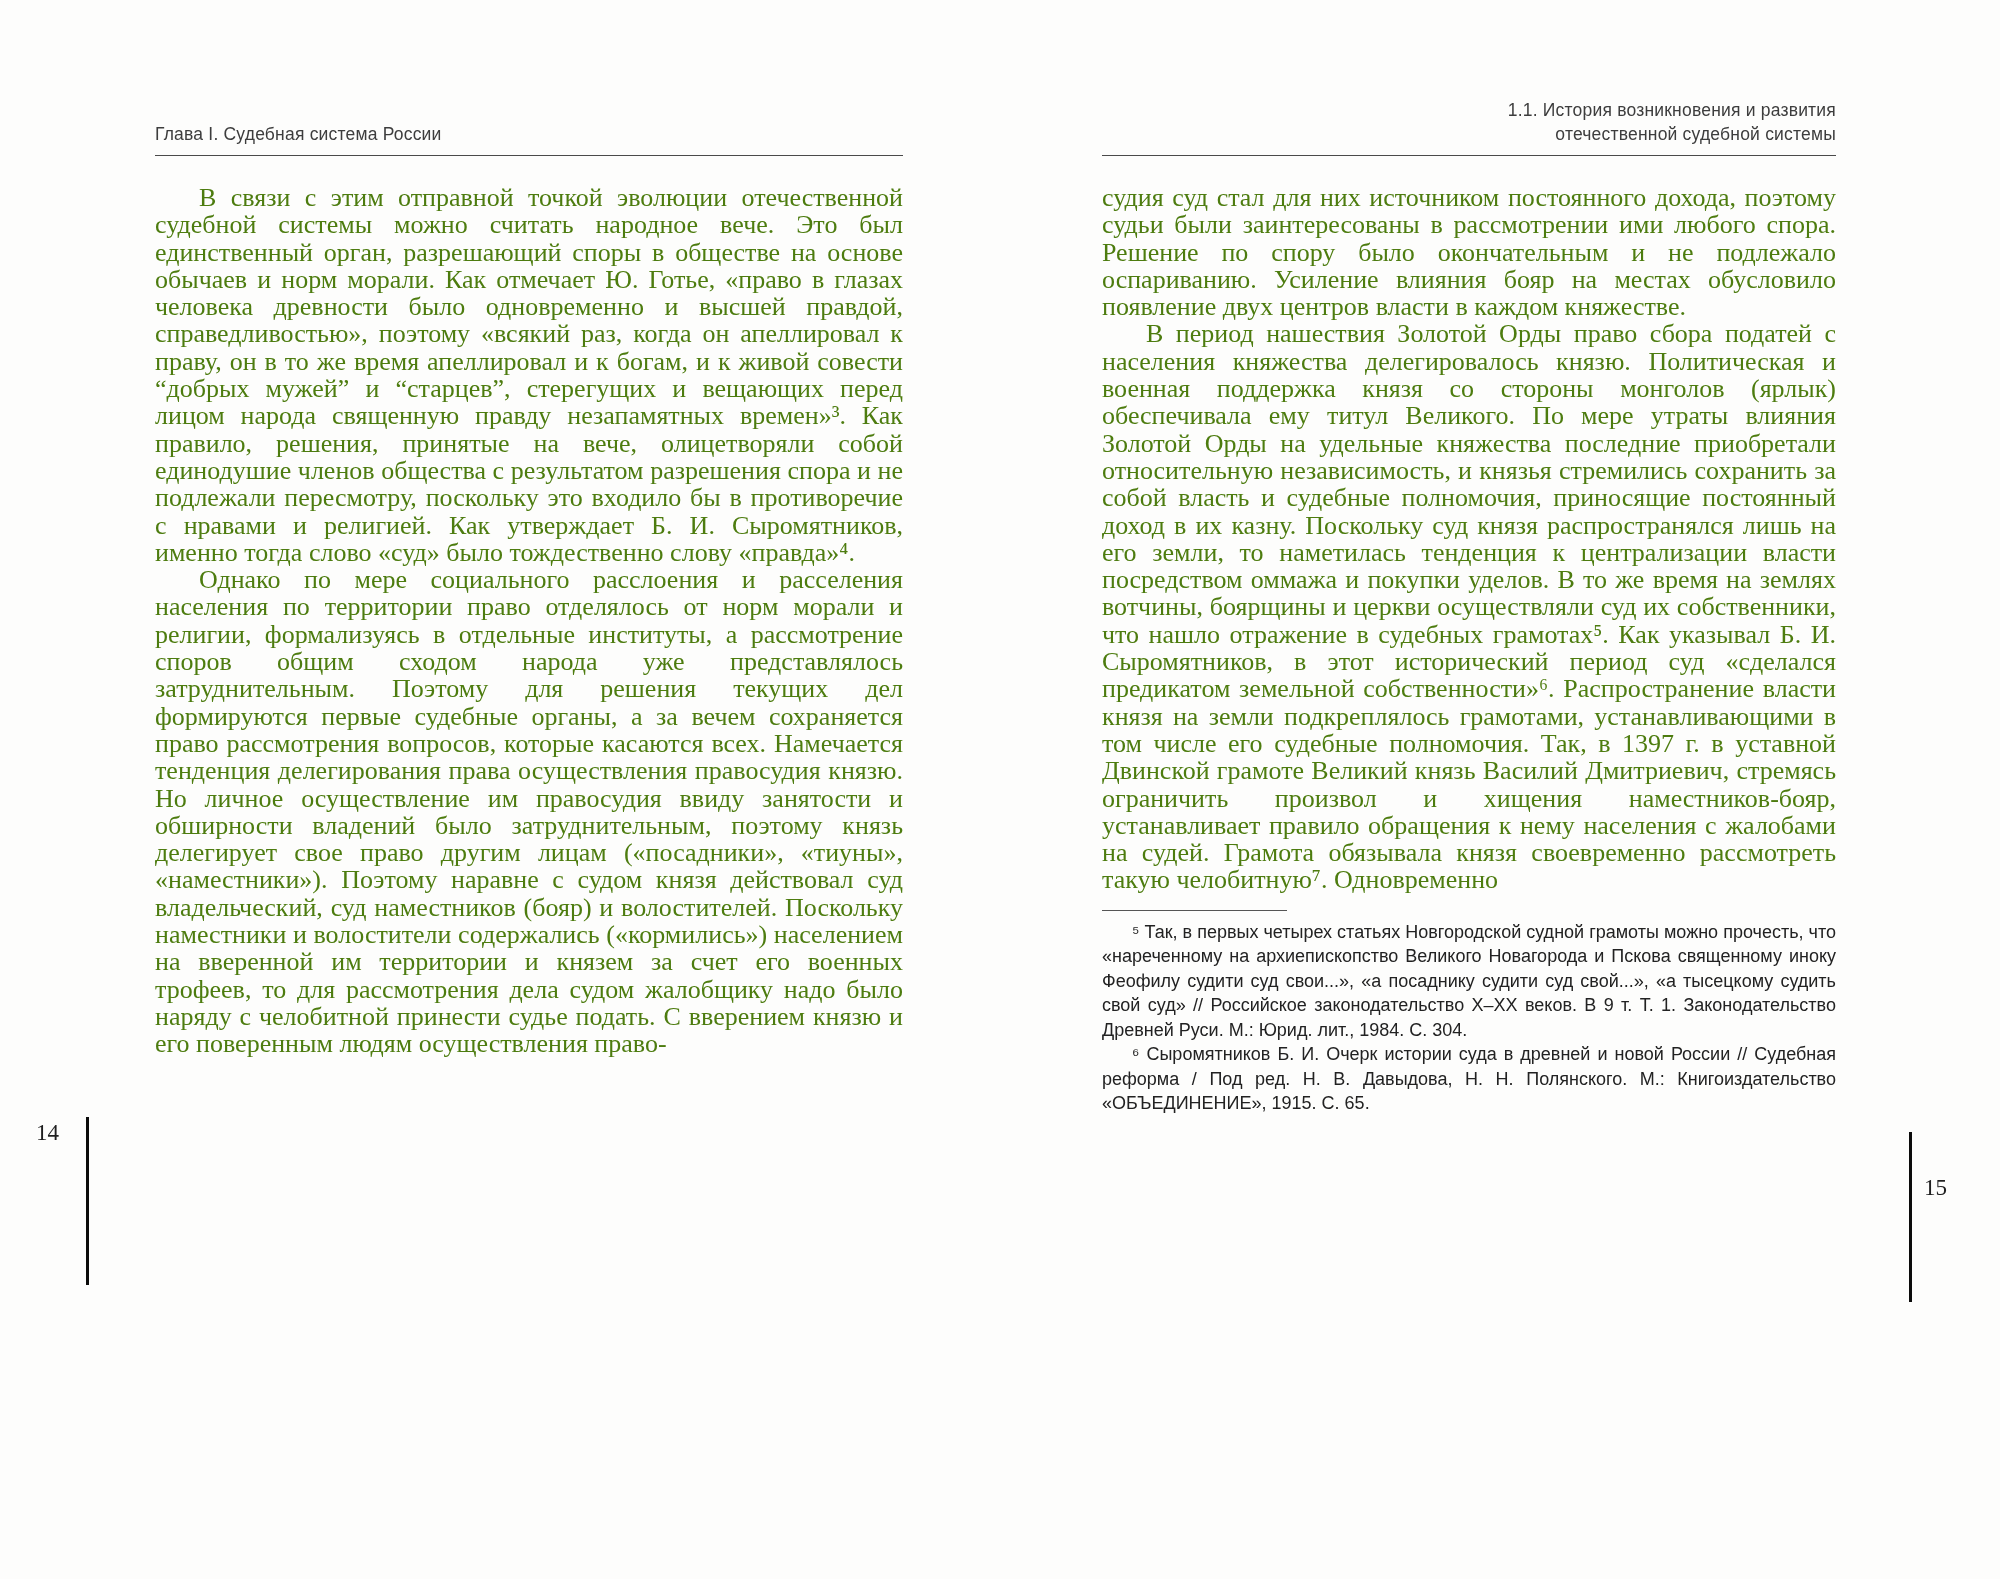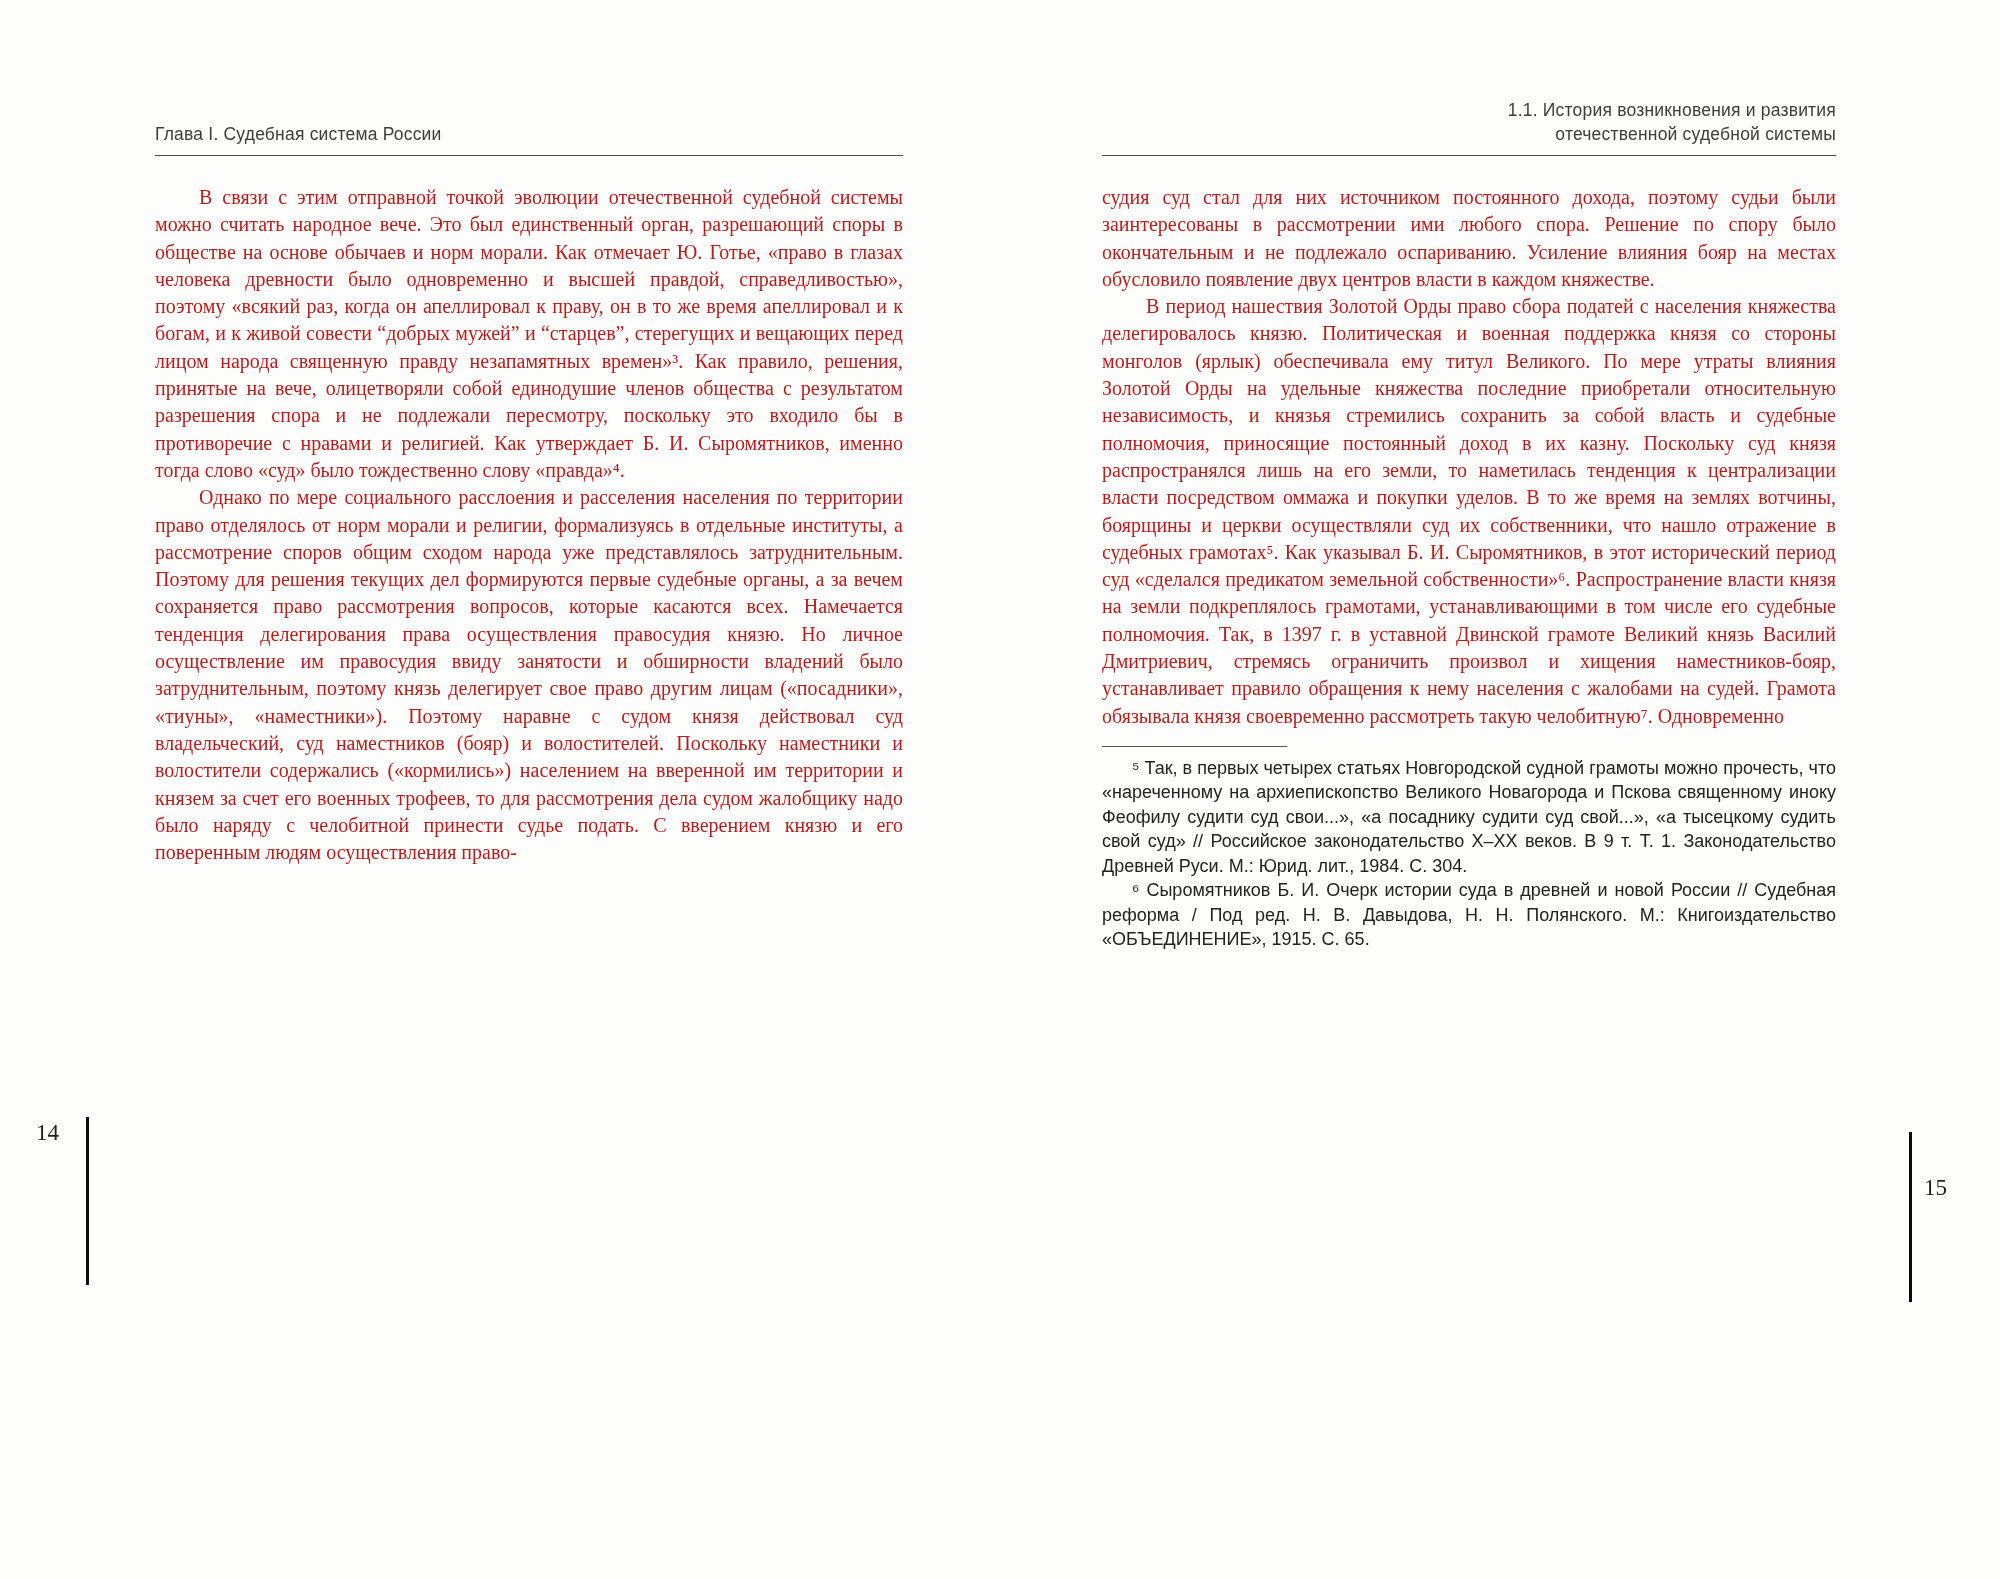--- a/index.html
+++ b/index.html
@@ -34,24 +34,24 @@
   }
   .right-head { text-align: right; }
   .head-rule {
     height: 0; border-top: 1.6px solid #4a4a4a;
     margin-top: 9px;
   }
 
   
   .body-text { margin-top: 28px; }
   .para {
-    font-size: 20px;
+    font-size: 26px;
     line-height: 27.3px;
     text-align: justify;
-    color: #b91c1c;
+    color: #4d7c0f;
   }
   .para.indent { text-indent: 44px; }
 
   
   .footnotes {
     margin-top: 16px;
     font-family: "Liberation Sans", sans-serif;
     color: #222;
   }
   .fn-rule { width: 185px; border-top: 1.4px solid #555; margin-bottom: 9px; }

